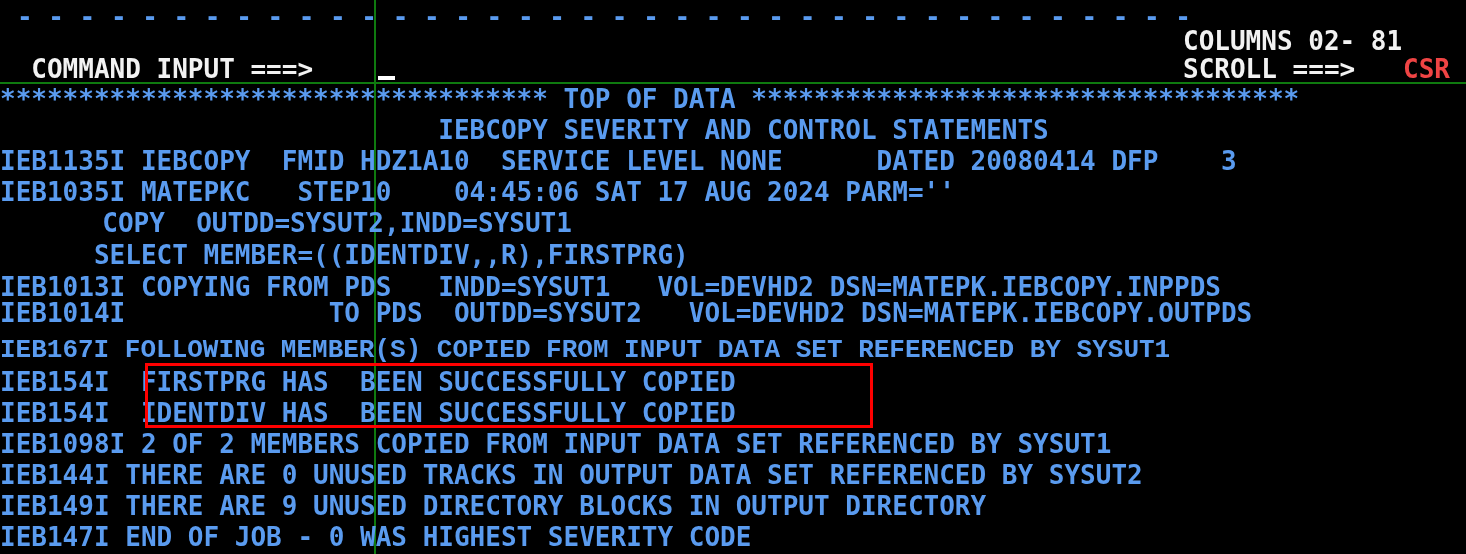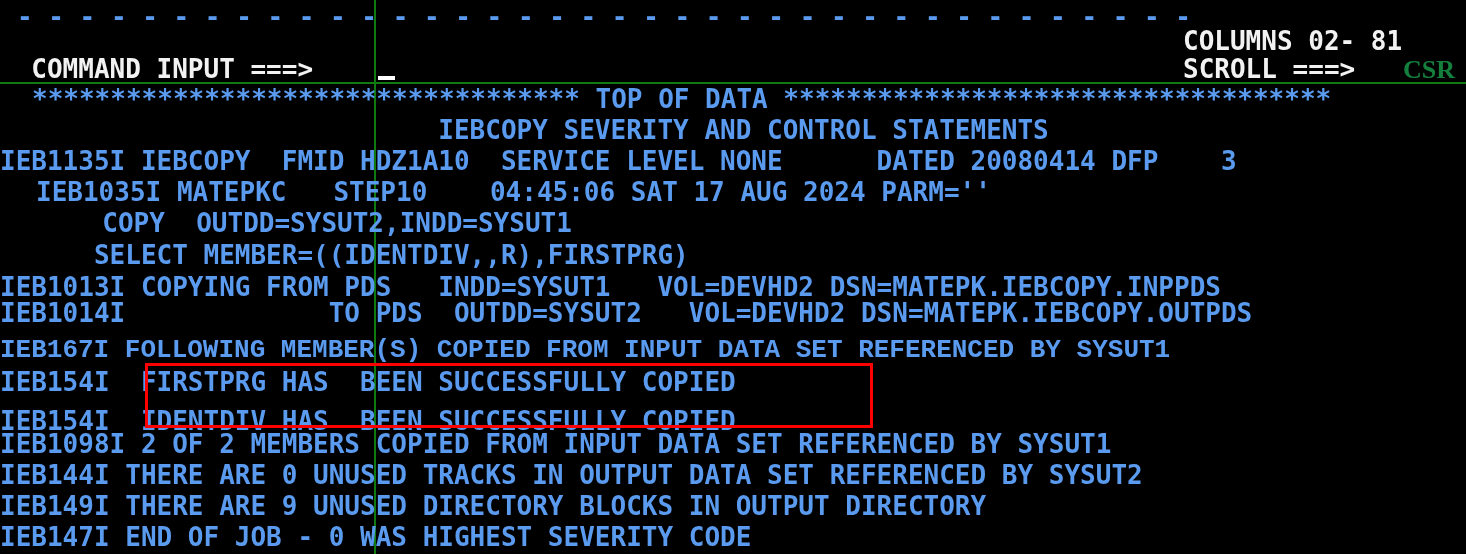--- a/index.html
+++ b/index.html
@@ -28,21 +28,21 @@
     white-space: pre;
     font-family: "DejaVu Sans Mono", "Liberation Mono", monospace;
     font-size: 26px;
     line-height: 31px;
     letter-spacing: 0px;
     font-weight: bold;
     -webkit-font-smoothing: none;
   }
   .c-blue   { color: #5a9bef; }
   .c-white  { color: #f2f2f2; }
-  .c-red    { color: #15803d; font-family: Liberation Serif, serif; }
+  .c-red    { color: #ef4444; }
 
   
   .vline {
     position: absolute;
     top: 0;
     width: 2px;
     height: 554px;
     background: #0f7a0f;
   }
   .hline {
@@ -79,32 +79,32 @@
   <div class="row c-white" style="top:54px; left:0px;">  COMMAND INPUT ===&gt;</div>
   <div class="row c-white" style="top:54px; left:378px; min-width:780px;" placeholder=""></div>
   <div class="cursor" style="top:76px; left:378px;"></div>
 
   <div class="row c-white" style="top:54px; left:1183px;">SCROLL ===&gt;</div>
   <div class="row c-red" style="top:54px; left:1403px;">CSR</div>
 
   <div class="hline" style="top:82px;"></div>
   <div class="vline" style="left:374px;"></div>
 
-  <div class="row c-blue" style="top:84px; left:0px;margin-left:32px;">*********************************** TOP OF DATA ***********************************</div>
+  <div class="row c-blue" style="top:84px; left:0px;">*********************************** TOP OF DATA ***********************************</div>
 
   <div class="row c-blue" style="top:115px; left:0px;">                            IEBCOPY SEVERITY AND CONTROL STATEMENTS</div>
   <div class="row c-blue" style="top:146px; left:0px;">IEB1135I IEBCOPY  FMID HDZ1A10  SERVICE LEVEL NONE      DATED 20080414 DFP    3</div>
-  <div class="row c-blue" style="top:177px; left:0px;margin-left:36px;">IEB1035I MATEPKC   STEP10    04:45:06 SAT 17 AUG 2024 PARM=''</div>
+  <div class="row c-blue" style="top:177px; left:0px;">IEB1035I MATEPKC   STEP10    04:45:06 SAT 17 AUG 2024 PARM=''</div>
   <div class="row c-blue" style="top:208px; left:0px;padding-left:24px;">     COPY  OUTDD=SYSUT2,INDD=SYSUT1</div>
   <div class="row c-blue" style="top:240px; left:0px;">      SELECT MEMBER=((IDENTDIV,,R),FIRSTPRG)</div>
   <div class="row c-blue" style="top:272px; left:0px;">IEB1013I COPYING FROM PDS   INDD=SYSUT1   VOL=DEVHD2 DSN=MATEPK.IEBCOPY.INPPDS</div>
   <div class="row c-blue" style="top:298px; left:0px;">IEB1014I             TO PDS  OUTDD=SYSUT2   VOL=DEVHD2 DSN=MATEPK.IEBCOPY.OUTPDS</div>
   <div class="row c-blue" style="top:335px; left:0px;font-family:Liberation Mono, monospace;">IEB167I FOLLOWING MEMBER(S) COPIED FROM INPUT DATA SET REFERENCED BY SYSUT1</div>
   <div class="row c-blue" style="top:367px; left:0px;">IEB154I  FIRSTPRG HAS  BEEN SUCCESSFULLY COPIED</div>
-  <div class="row c-blue" style="top:398px; left:0px;margin-top:8px;">IEB154I  IDENTDIV HAS  BEEN SUCCESSFULLY COPIED</div>
+  <div class="row c-blue" style="top:398px; left:0px;">IEB154I  IDENTDIV HAS  BEEN SUCCESSFULLY COPIED</div>
   <div class="row c-blue" style="top:429px; left:0px;">IEB1098I 2 OF 2 MEMBERS COPIED FROM INPUT DATA SET REFERENCED BY SYSUT1</div>
   <div class="row c-blue" style="top:460px; left:0px;">IEB144I THERE ARE 0 UNUSED TRACKS IN OUTPUT DATA SET REFERENCED BY SYSUT2</div>
   <div class="row c-blue" style="top:491px; left:0px;">IEB149I THERE ARE 9 UNUSED DIRECTORY BLOCKS IN OUTPUT DIRECTORY</div>
   <div class="row c-blue" style="top:522px; left:0px;">IEB147I END OF JOB - 0 WAS HIGHEST SEVERITY CODE</div>
 
   <div class="highlight-box" style="left:145px; top:363px; width:728px; height:65px;"></div>
 
 </div>
 
 </body></html>

